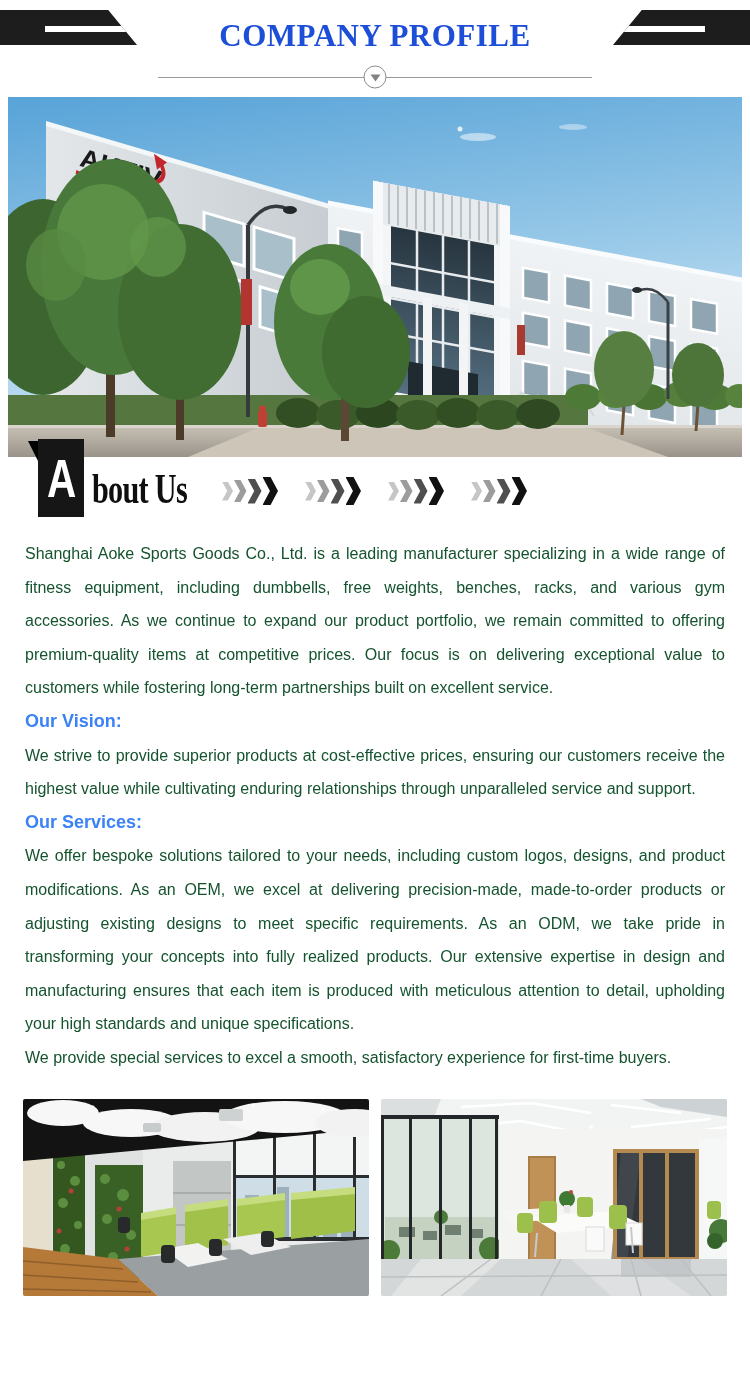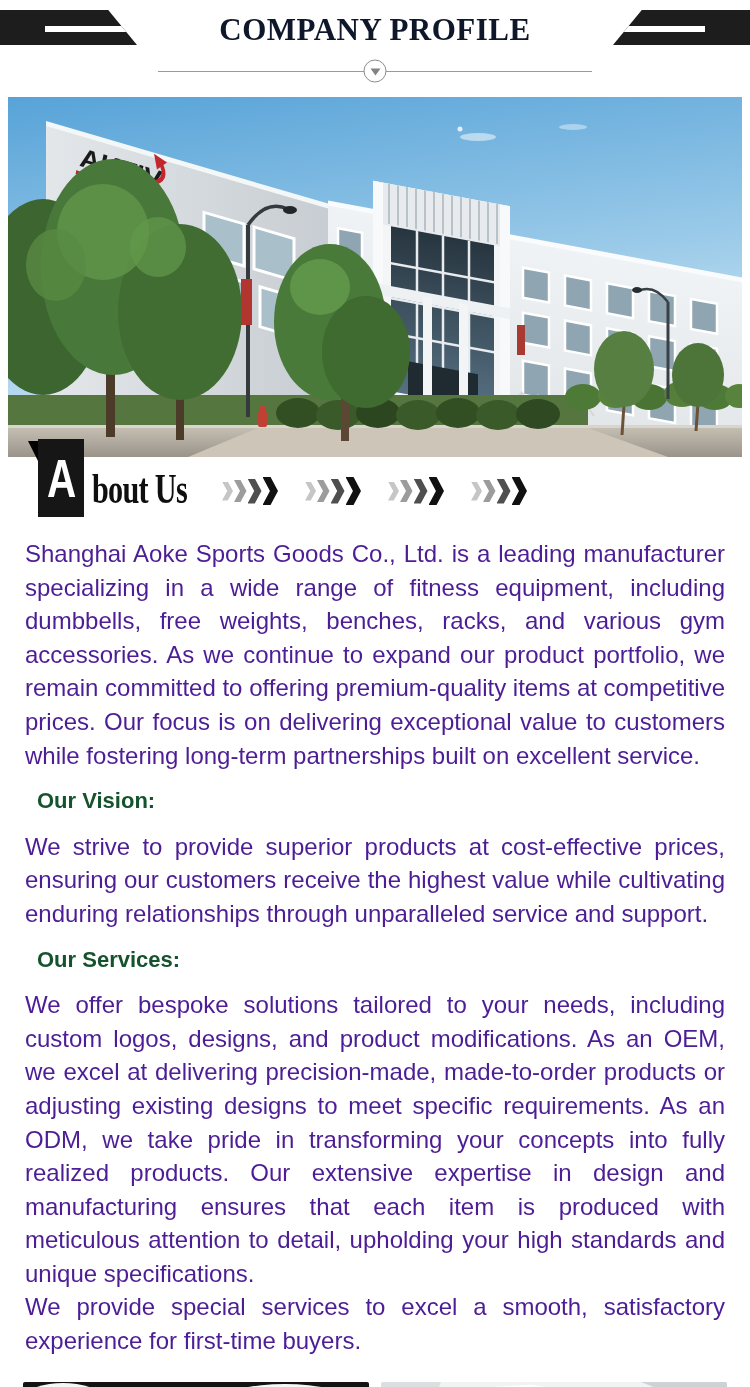--- a/index.html
+++ b/index.html
@@ -7,22 +7,22 @@
   .page{width:750px;min-height:1387px;background:#fff;overflow:hidden;position:relative;}
 
   
   .header{position:relative;height:95px;}
   .ribbon{position:absolute;top:10px;height:35px;background:#1d1d1d;}
   .ribbon.left{left:0;width:137px;clip-path:polygon(0 0,79% 0,100% 100%,0 100%);}
   .ribbon.right{right:0;width:137px;clip-path:polygon(21% 0,100% 0,100% 100%,0 100%);}
   .stripe{position:absolute;top:16px;height:6px;background:#fff;}
   .ribbon.left .stripe{left:45px;width:200px;}
   .ribbon.right .stripe{right:45px;width:200px;}
-  .title{margin:0;text-align:center;padding-top:13px;font-family:"Liberation Serif",serif;
-         font-weight:700;font-size:31px;line-height:1.1;letter-spacing:.5px;color:#0f172a;}
+  .title{margin:0;text-align:center;padding-top:19px;font-family:"Liberation Serif",serif;
+         font-weight:700;font-size:31px;line-height:1.1;letter-spacing:.5px;color:#1d4ed8;}
   .divider{position:relative;width:434px;margin:13px auto 0;height:24px;}
   .divider .line{position:absolute;top:11px;left:0;right:0;height:1px;background:#9a9a9a;}
   .divider .circle{position:absolute;left:50%;top:11px;transform:translate(-50%,-50%);
     width:21px;height:21px;background:#fff;border:1px solid #8d8d8d;border-radius:50%;
     display:flex;align-items:center;justify-content:center;}
   .divider .tri{width:0;height:0;border:5px solid transparent;border-top:7px solid #828282;margin-top:6px;}
 
   
   .hero{margin:2px 8px 0;height:360px;background:#bcd9ec;}
   .hero svg,.gallery svg{display:block;width:100%;height:100%;}
@@ -36,22 +36,22 @@
   .acap span{font-weight:700;font-size:54px;line-height:1;transform:scaleX(.75);display:inline-block;}
   .about-title-wrap{width:118px;margin-left:8px;margin-bottom:8px;overflow:visible;white-space:nowrap;font-family:Liberation Serif, serif;}
   .about-title{display:inline-block;font-weight:700;font-size:42px;line-height:.9;color:#0f0f0f;
         transform:scaleX(.72);transform-origin:left bottom;letter-spacing:-1px;}
   .chevrons{display:flex;gap:27px;margin:0 0 12px 12px;align-items:center;}
   .chev-group{display:flex;align-items:center;gap:1px;}
   .chev{display:inline-block;clip-path:polygon(0 0,52% 0,100% 50%,52% 100%,0 100%,48% 50%);}
 
   
   .content{width:700px;margin:20px auto 0;}
-  .content p{margin:0;font-size:24px;line-height:33.6px;text-align:justify;color:#4c1d95;}
-  .content h3{margin:12px;font-size:22px;line-height:33.6px;font-weight:700;color:#14532d;}
+  .content p{margin:0;font-size:16px;line-height:33.6px;text-align:justify;color:#14532d;}
+  .content h3{margin:0;font-size:18px;line-height:33.6px;font-weight:700;color:#3b82f6;}
 
   
   .gallery{display:flex;gap:12px;margin:24px 23px 24px;}
   .gallery figure{margin:0;width:346px;height:197px;border-radius:2px;overflow:hidden;flex:0 0 auto;}
 </style>
 </head>
 <body>
 
 <div class="page">
 

